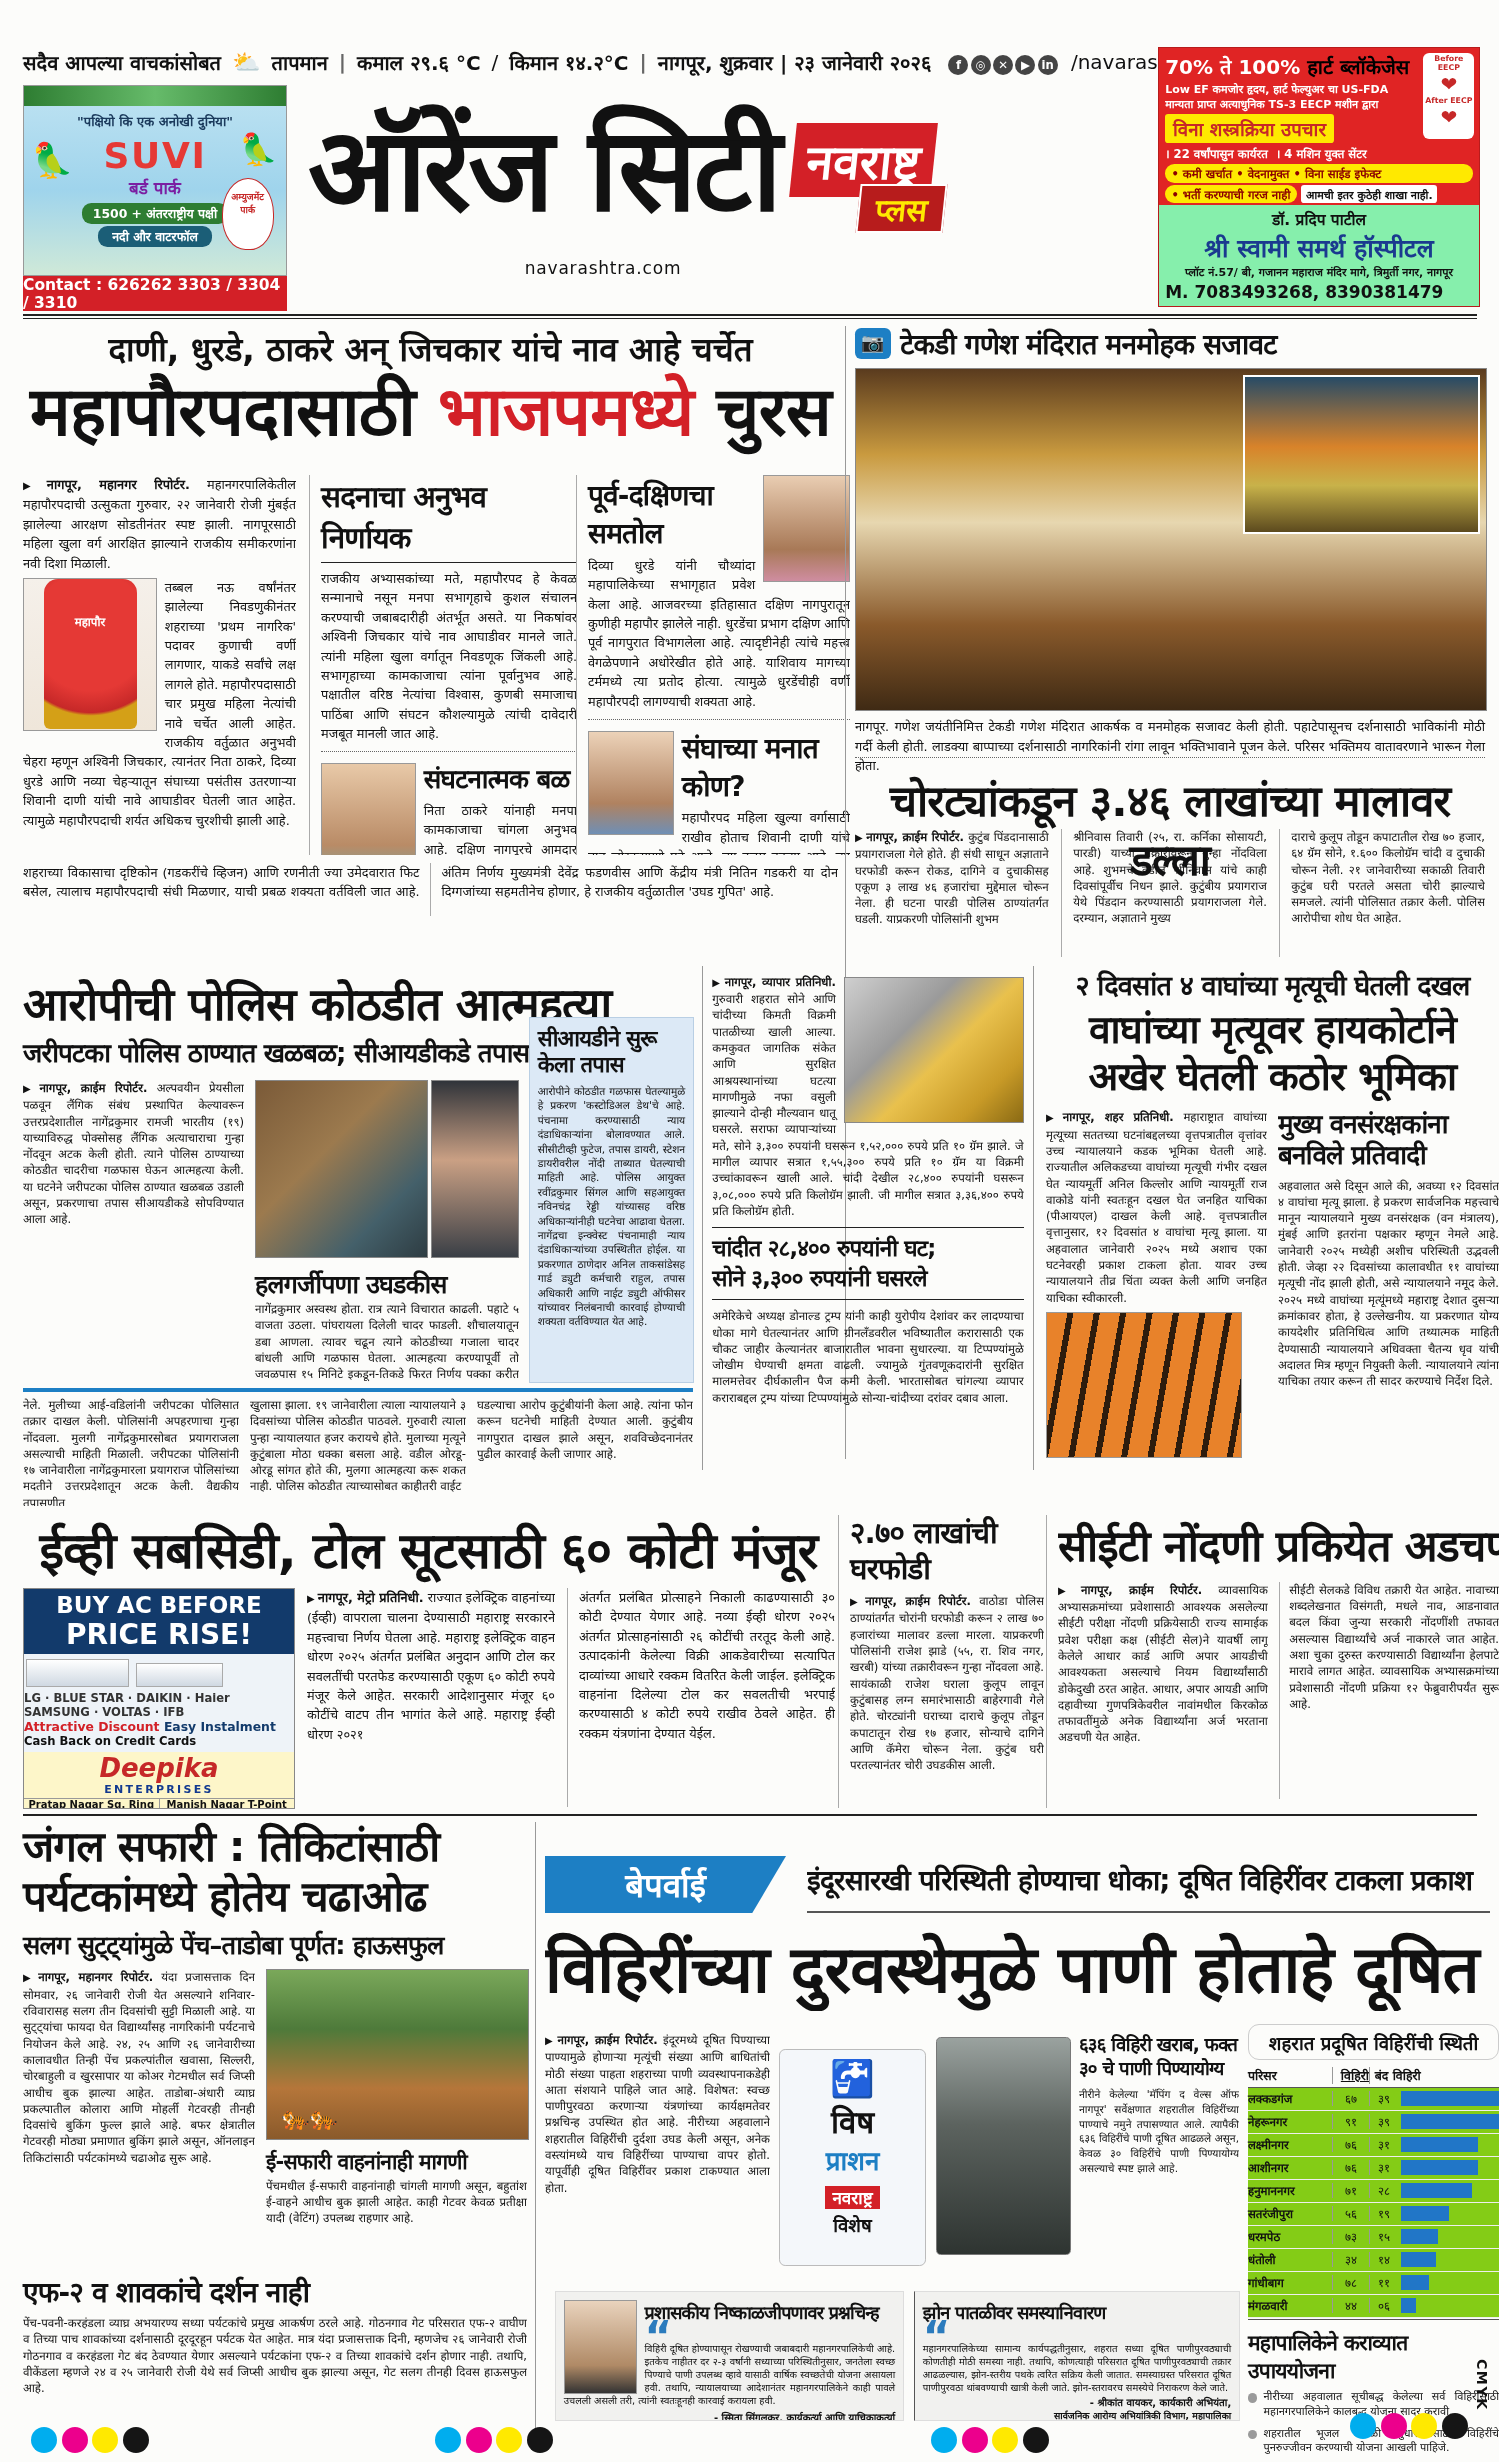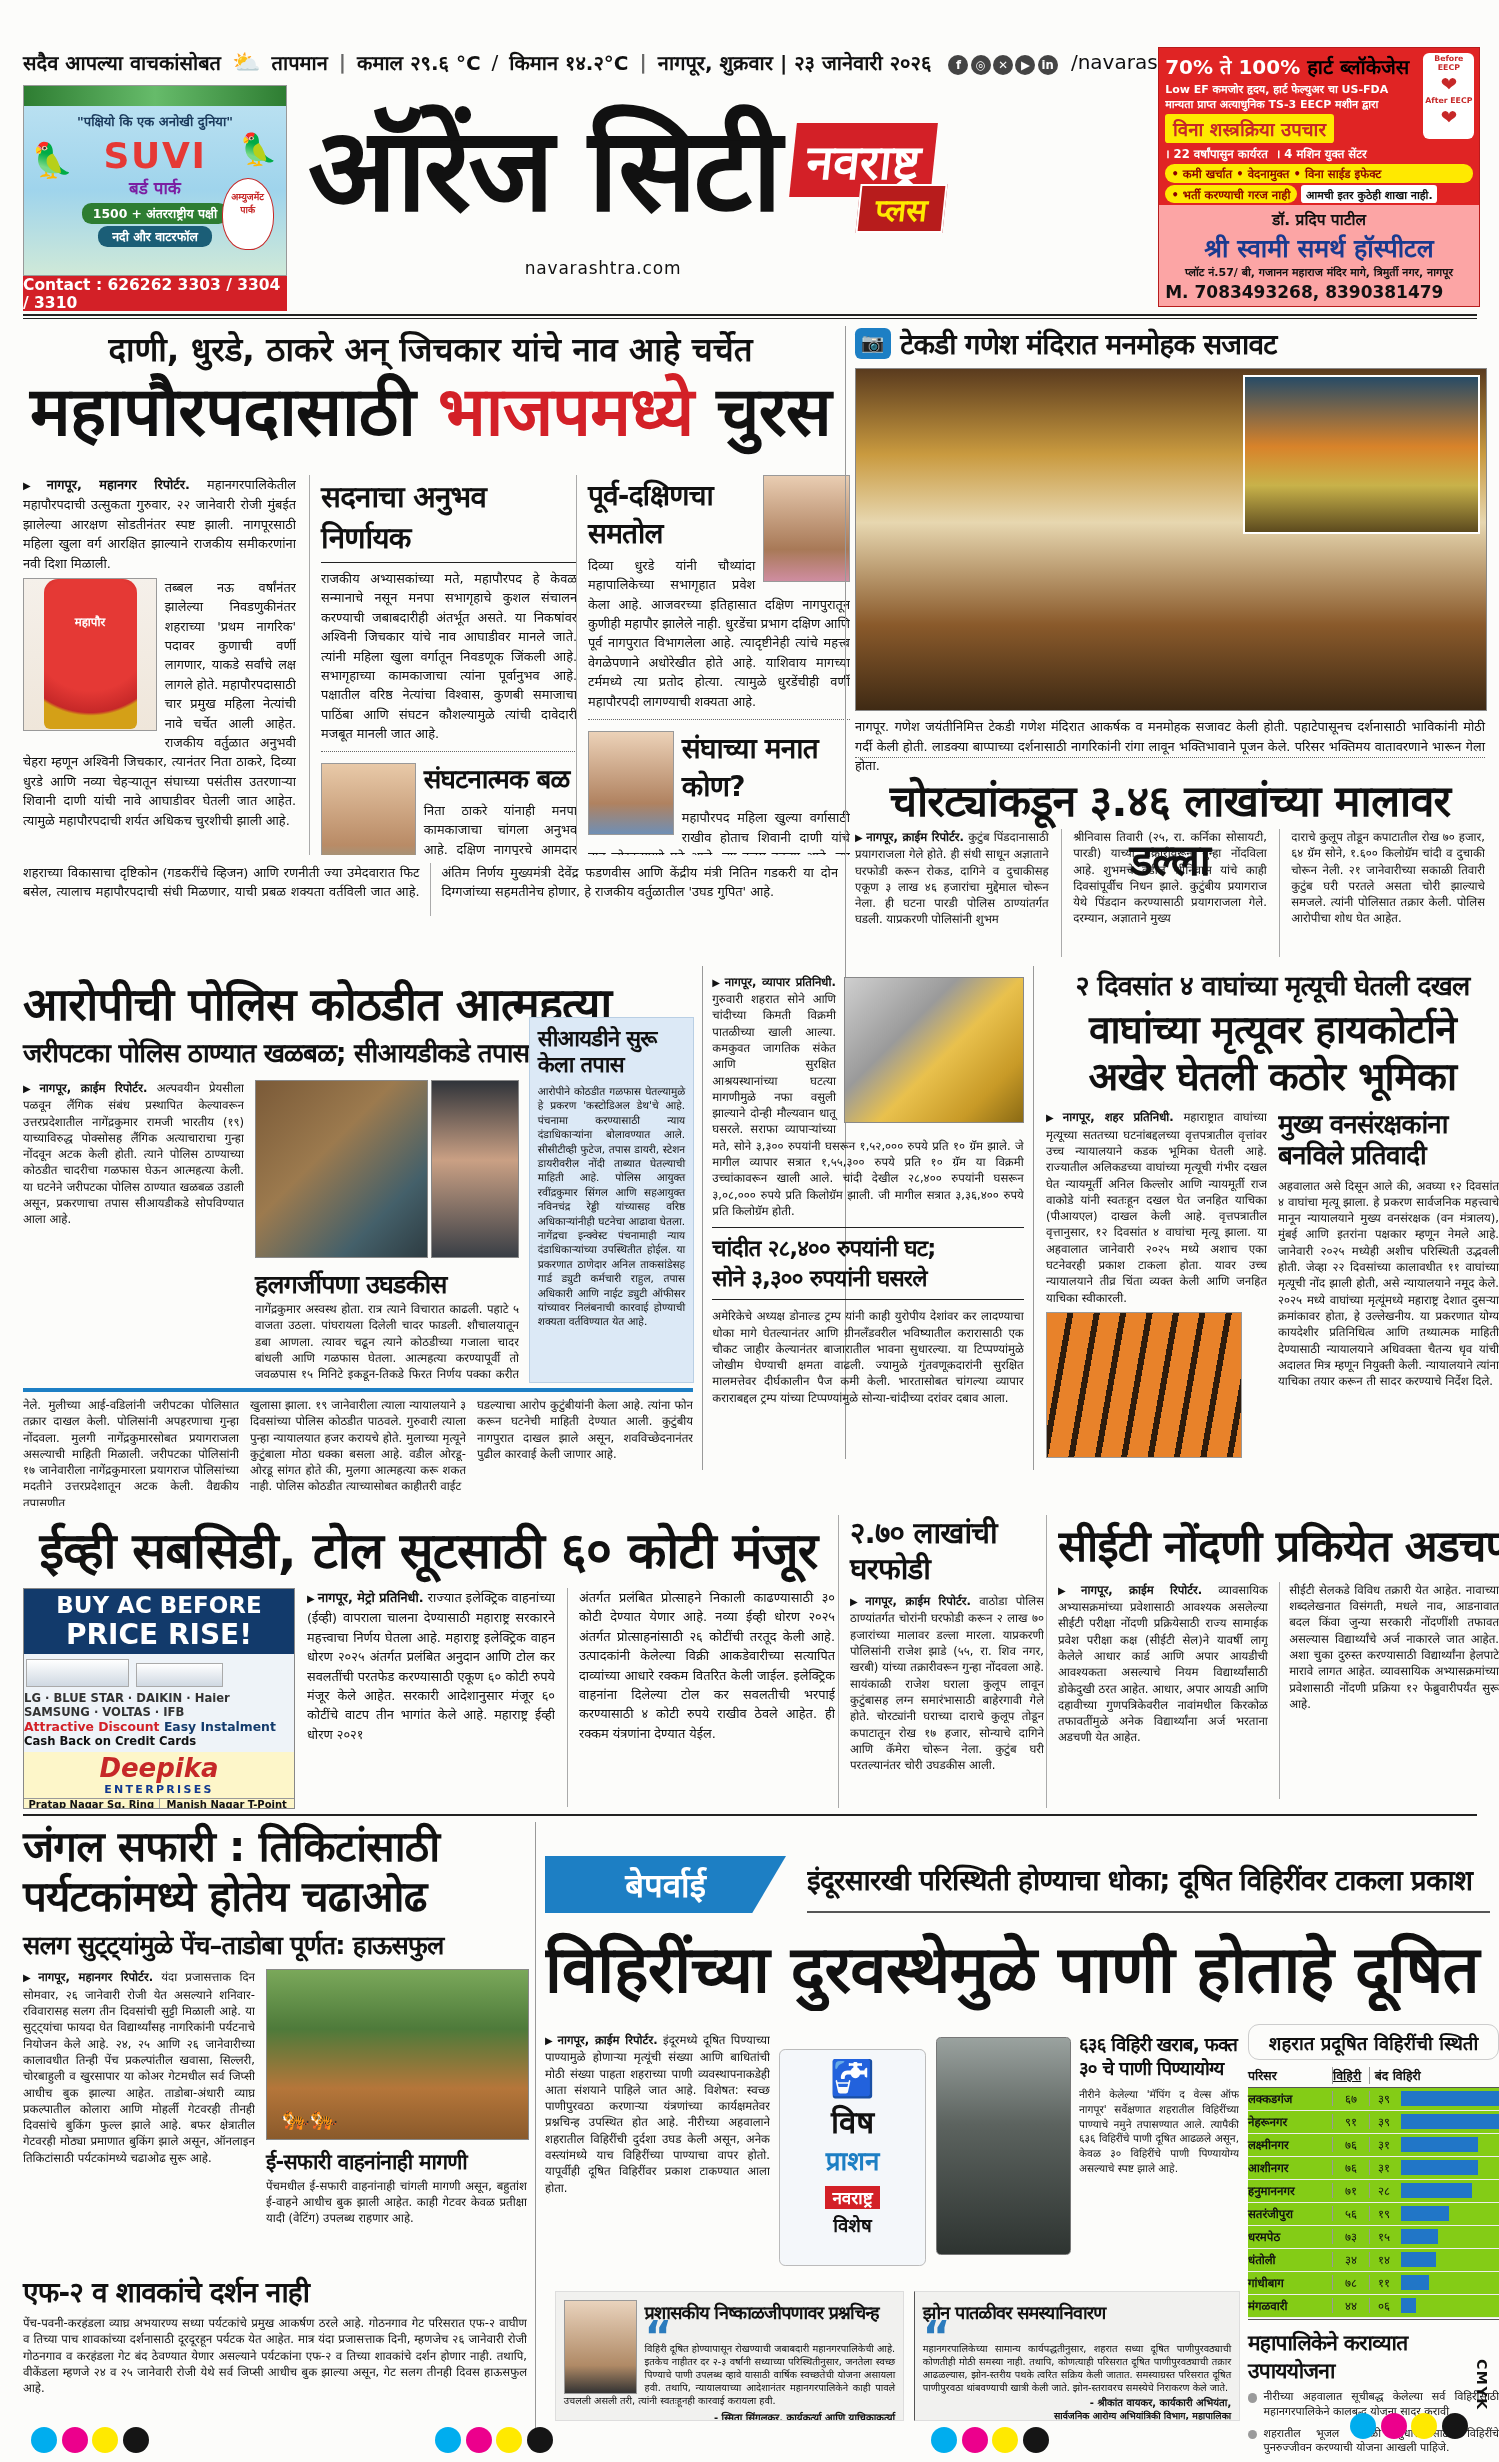--- a/index.html
+++ b/index.html
@@ -95,21 +95,21 @@
       <div>After EECP</div>
         <div style="font-size:20px;">❤</div>
     </div>
     <div style="margin:1.6px 6.2px;background:#ffe900;border-radius:9.3px;color:#8b0000;font-size:11.6px;font-weight:800;padding:2.3px 6.2px;display:flex;justify-content:space-between;">
       <span>• कमी खर्चात • वेदनामुक्त • विना साईड इफेक्ट</span>
     </div>
     <div style="margin:1.6px 6.2px;display:flex;gap:4.7px;">
       <span style="background:#ffe900;border-radius:9.3px;color:#8b0000;font-size:11.6px;font-weight:800;padding:1.6px 6.2px;">• भर्ती करण्याची गरज नाही</span>
       <span style="background:#fff;border-radius:3.1px;color:#111;font-size:11px;font-weight:800;padding:1.6px 4.7px;">आमची इतर कुठेही शाखा नाही.</span>
     </div>
-    <div style="background:#fca5a5;margin-top:1.6px;padding:3.1px 6.2px;height:109px;">
+    <div style="background:#86efac;margin-top:1.6px;padding:3.1px 6.2px;height:109px;">
       <div class="center" style="font-size:15.5px;font-weight:800;">डॉ. प्रदिप पाटील</div>
       <div class="center" style="font-size:25px;font-weight:800;color:#1a3a8f;">श्री स्वामी समर्थ हॉस्पीटल</div>
       <div class="center" style="font-size:11px;font-weight:700;">प्लॉट नं.57/ बी, गजानन महाराज मंदिर मागे, त्रिमुर्ती नगर, नागपूर</div>
       <div style="font-size:17px;font-weight:800;margin-top:3.1px;"><span>M. 7083493268, 8390381479</span>
         </div>
     </div>
   </div>
 
   <div class="abs rule-dbl" style="left:23px;top:314px;width:1454px;"></div>
 
@@ -334,21 +334,21 @@
       <div>६३६ विहिरी खराब, फक्त</div>
         <div>३० चे पाणी पिण्यायोग्य</div>
     </div>
     <div class="bd-sm" style="margin-top:6.2px;font-size:10.5px;line-height:14.7px;">नीरीने केलेल्या 'मॅपिंग द वेल्स ऑफ नागपूर' सर्वेक्षणात शहरातील विहिरींच्या पाण्याचे नमुने तपासण्यात आले. त्यापैकी ६३६ विहिरींचे पाणी दूषित आढळले असून, केवळ ३० विहिरींचे पाणी पिण्यायोग्य असल्याचे स्पष्ट झाले आहे.</div>
   </div>
 
   <div class="abs" style="left:1248px;top:2024px;width:251px;">
     <div class="center" style="border:1.6px solid #ccc;border-radius:11px;font-size:18.6px;font-weight:800;padding:4.7px 0;">शहरात प्रदूषित विहिरींची स्थिती</div>
     <div style="display:flex;font-weight:800;font-size:12.4px;margin-top:6.2px;border-bottom:1.6px solid #555;padding-bottom:3.1px;">
       <div style="width:84px;">परिसर</div>
-      <div style="width:36px;text-align:left;border-left:0.8px solid #999;text-decoration:underline;">विहिरी</div>
+      <div style="width:36px;text-align:right;border-left:0.8px solid #999;text-decoration:underline;">विहिरी</div>
       <div style="flex:1;padding-left:4.7px;border-left:0.8px solid #999;">बंद विहिरी</div>
     </div>
     <div>
 
         <div class="chart-row">
           <div class="nm">लक्कडगंज</div>
           <div class="v1">६७</div>
           <div class="v2">३९</div>
           <div class="barwrap">
             <div class="barcell" style="width: 100%;"></div>

